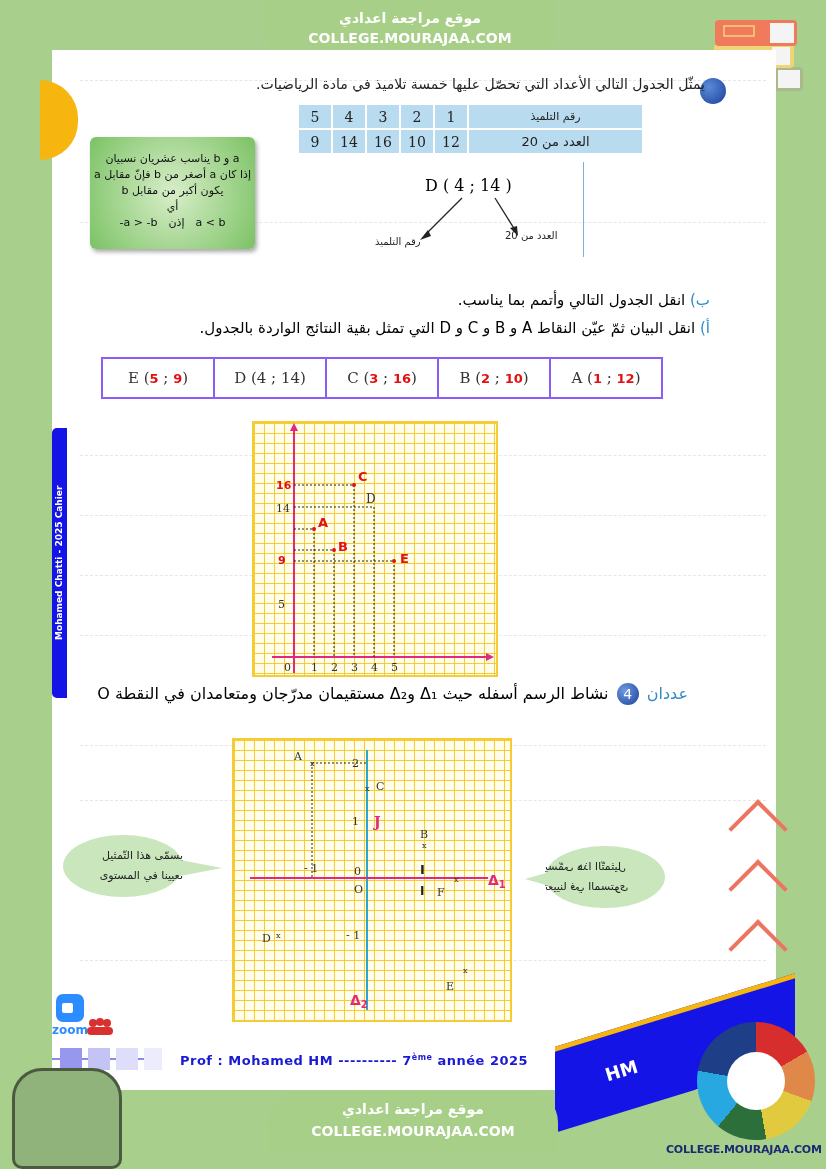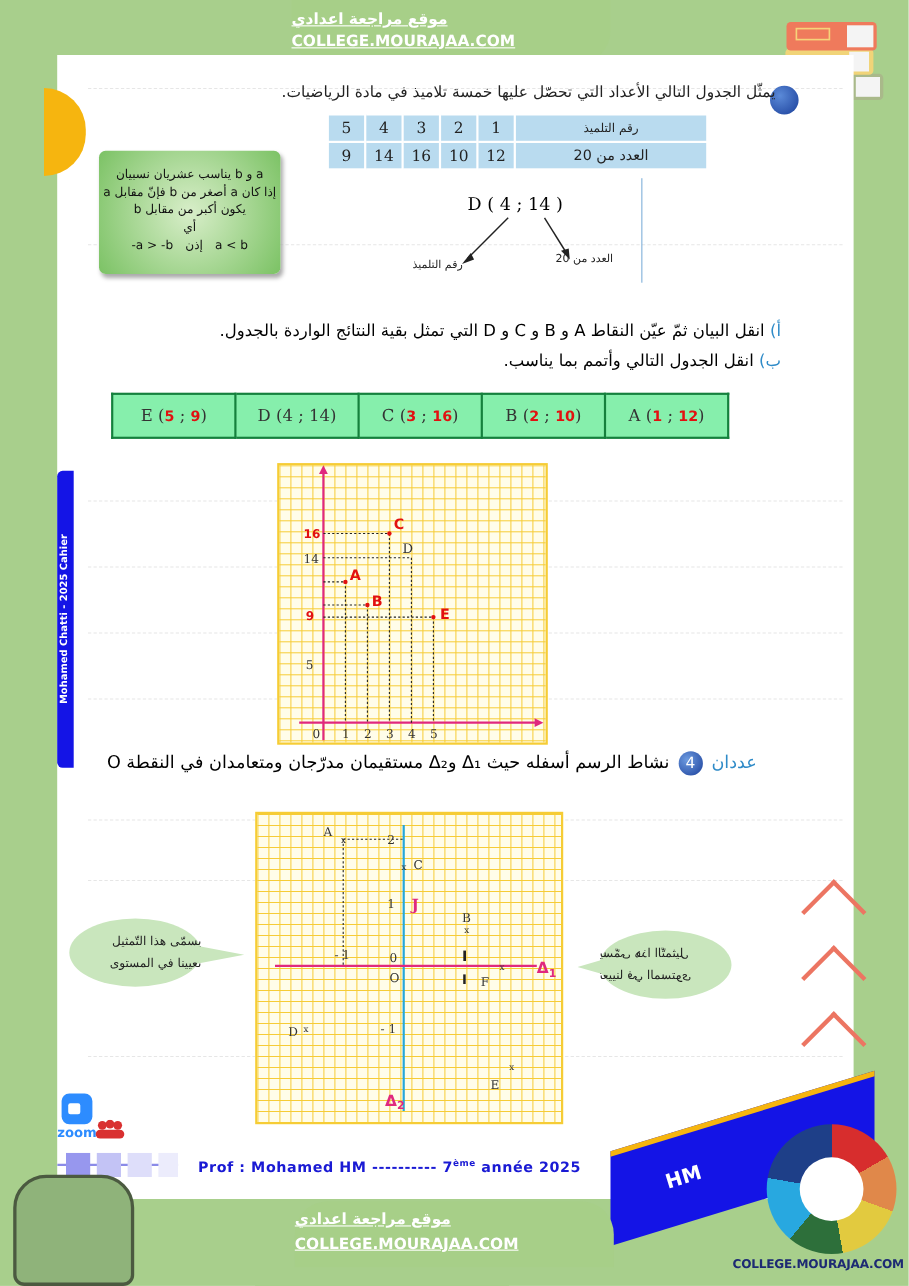--- a/index.html
+++ b/index.html
@@ -1,37 +1,37 @@
 <!DOCTYPE html>
 <html><head>
 <meta charset="utf-8">
 <style>
   *{box-sizing:border-box;margin:0;padding:0}
   body{width:826px;height:1169px;position:relative;overflow:hidden;background:#a8cf8c;font-family:"DejaVu Sans",sans-serif}
   .page{position:absolute;left:52px;top:50px;width:724px;height:1040px;background:#fff}
-  .banner{position:absolute;background:#a7cf88;color:#fff;font-weight:bold;border-radius:0 0 30px 30px;text-decoration:underline;font-family:"DejaVu Sans",sans-serif}
+  .banner{position:absolute;background:#a7cf88;color:#fff;text-align:center;font-weight:bold;border-radius:0 0 30px 30px;font-family:"DejaVu Sans",sans-serif}
   .banner.top{left:265px;top:0;width:290px;height:58px;padding-top:8px;font-size:14px;line-height:20px}
   .banner.bottom{left:268px;top:1092px;width:290px;height:60px;padding-top:6px;border-radius:30px 30px 0 0;font-size:14px;line-height:22px}
   .rule{position:absolute;left:80px;right:60px;border-top:1px dashed #e6e6e6}
   .yellow-half{position:absolute;left:40px;top:80px;width:38px;height:80px;background:#f6b50f;border-radius:0 40px 40px 0}
   .rtl{direction:rtl;font-family:"DejaVu Sans",sans-serif;color:#222}
   .q3-text{position:absolute;left:230px;top:76px;width:475px;font-size:14px}
   .badge-ball{position:absolute;left:700px;top:78px;width:26px;height:26px;border-radius:50%;background:radial-gradient(circle at 35% 35%,#5b8ad8,#1a3f9a)}
   table{border-collapse:collapse}
   .tbl1{position:absolute;left:297px;top:103px}
   .tbl1 td{background:#b9dbef;border:2px solid #fff;height:25px;text-align:center;font-family:"DejaVu Serif",serif;font-size:14px;width:34px;color:#222}
   .tbl1 td.hd{width:175px;font-family:"DejaVu Sans",sans-serif;font-size:11px;direction:rtl}
   .tbl1 td.hd2{font-size:13px}
   .note{position:absolute;left:90px;top:137px;width:165px;height:112px;border-radius:6px;background:radial-gradient(circle at 50% 50%,#d8eec9,#7bc264);box-shadow:2px 3px 4px #aaa;font-size:11px;text-align:center;direction:rtl;padding-top:14px;line-height:16px;color:#111}
   .vline{position:absolute;left:583px;top:162px;height:95px;border-left:1px solid #7fb0d9}
   .dexample{position:absolute;left:350px;top:170px;width:230px;height:90px}
   .instr{position:absolute;left:100px;top:286px;width:610px;font-size:15px;line-height:28px;direction:rtl}
   .instr .lbl{color:#2f8bc8}
   .tbl2{position:absolute;left:101px;top:357px}
-  .tbl2 td{background:#86efac;border:2px solid #15803d;height:40px;text-align:center;font-family:"DejaVu Serif",serif;font-size:15px;width:112px;color:#333}
+  .tbl2 td{background:#ffffff;border:2px solid #8b5cf6;height:40px;text-align:center;font-family:"DejaVu Serif",serif;font-size:15px;width:112px;color:#333}
   .red{color:#e21010;font-family:"DejaVu Sans",sans-serif;font-weight:bold;font-size:13px}
   .grid{position:absolute;background-color:#fffde9;background-image:linear-gradient(#f6cc35 1px,transparent 1px),linear-gradient(90deg,#f6cc35 1px,transparent 1px);background-size:10px 10px;border:2px solid #f6cc35}
   .bluebar{position:absolute;left:52px;top:428px;width:15px;height:270px;background:#1414e6;border-radius:0 5px 5px 0;color:#fff;font-size:9px;font-weight:bold;writing-mode:vertical-rl;transform:rotate(180deg);text-align:center;line-height:15px}
   .act4{position:absolute;left:78px;top:683px;width:610px;direction:rtl;font-size:16px}
   .act4 .nashat{color:#2f8bc8}
   .num4{display:inline-block;width:22px;height:22px;border-radius:50%;background:radial-gradient(circle at 35% 35%,#6d9be0,#1a3f9a);color:#fff;text-align:center;font-size:14px;line-height:22px;margin:0 3px}
   .bubble{position:absolute;width:120px;height:62px;border-radius:50%;background:#c9e6bd;font-size:11px;direction:rtl;line-height:20px;padding-top:11px;color:#222}
   .footer{position:absolute;left:180px;top:1053px;font-family:"DejaVu Sans",sans-serif;font-weight:bold;font-size:13px;color:#1a1ad4;letter-spacing:.5px}
   .footer sup{font-size:8px}
   .squares{position:absolute;left:52px;top:1048px;width:110px;height:22px}
@@ -125,22 +125,22 @@
     <line x1="145" y1="28" x2="165" y2="60" stroke="#222" stroke-width="1.3"></line>
     <polygon points="168,66 160,58 167,56" fill="#222"></polygon>
   </svg>
   <div class="rtl" style="position:absolute;left:25px;top:66px;font-size:10px">رقم التلميذ</div>
   <div style="position:absolute;left:155px;top:60px;direction:rtl;display:flex;gap:4px;align-items:baseline">
     <span class="rtl" style="font-size:10px">العدد من 20</span>
   </div>
 </div>
 
 <div class="instr">
+  <div><span class="lbl">ب)</span> <span>انقل الجدول التالي وأتمم بما يناسب.</span></div>
   <div><span class="lbl">أ)</span> <span>انقل البيان ثمّ عيّن النقاط A و B و C و D التي تمثل بقية النتائج الواردة بالجدول.</span></div>
-  <div><span class="lbl">ب)</span> <span>انقل الجدول التالي وأتمم بما يناسب.</span></div>
 </div>
 
 <table class="tbl2">
   <tbody>
       <tr>
     <td>E (<span class="red">5</span> ; <span class="red">9</span>)</td>
     <td>D (4 ; 14)</td>
     <td>C (<span class="red">3</span> ; <span class="red">16</span>)</td>
     <td>B (<span class="red">2</span> ; <span class="red">10</span>)</td>
     <td>A (<span class="red">1</span> ; <span class="red">12</span>)</td>

